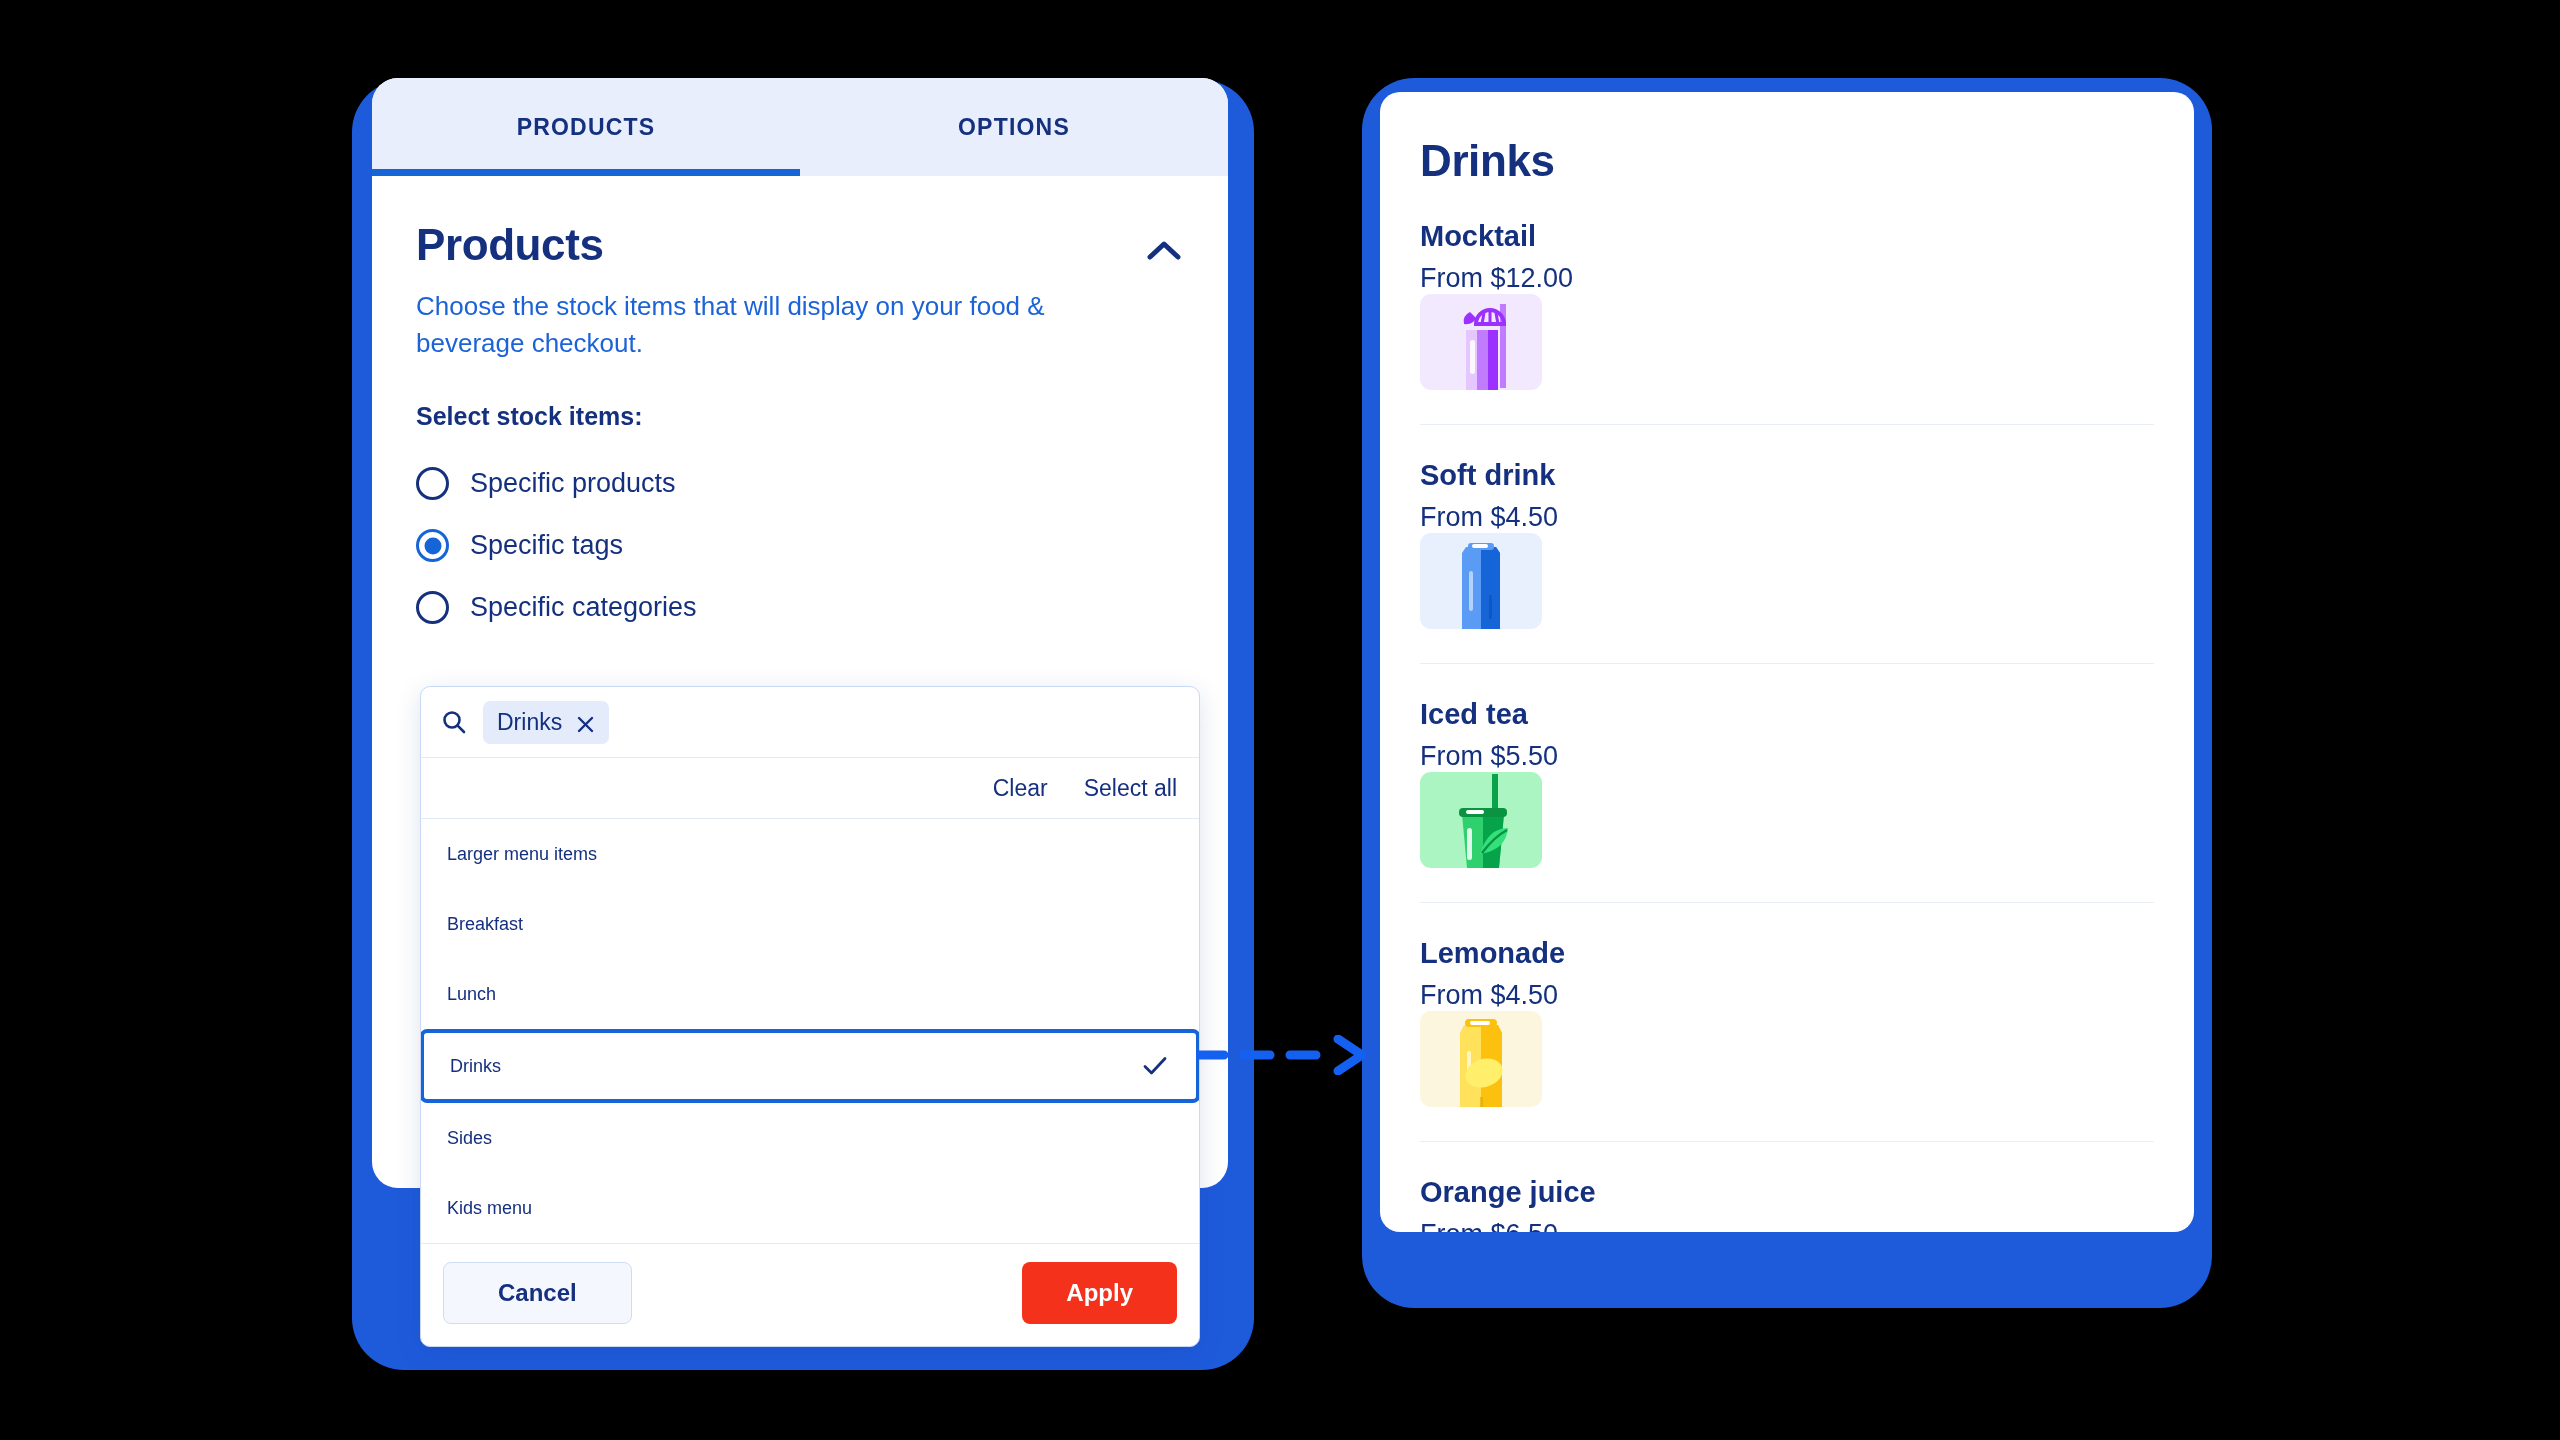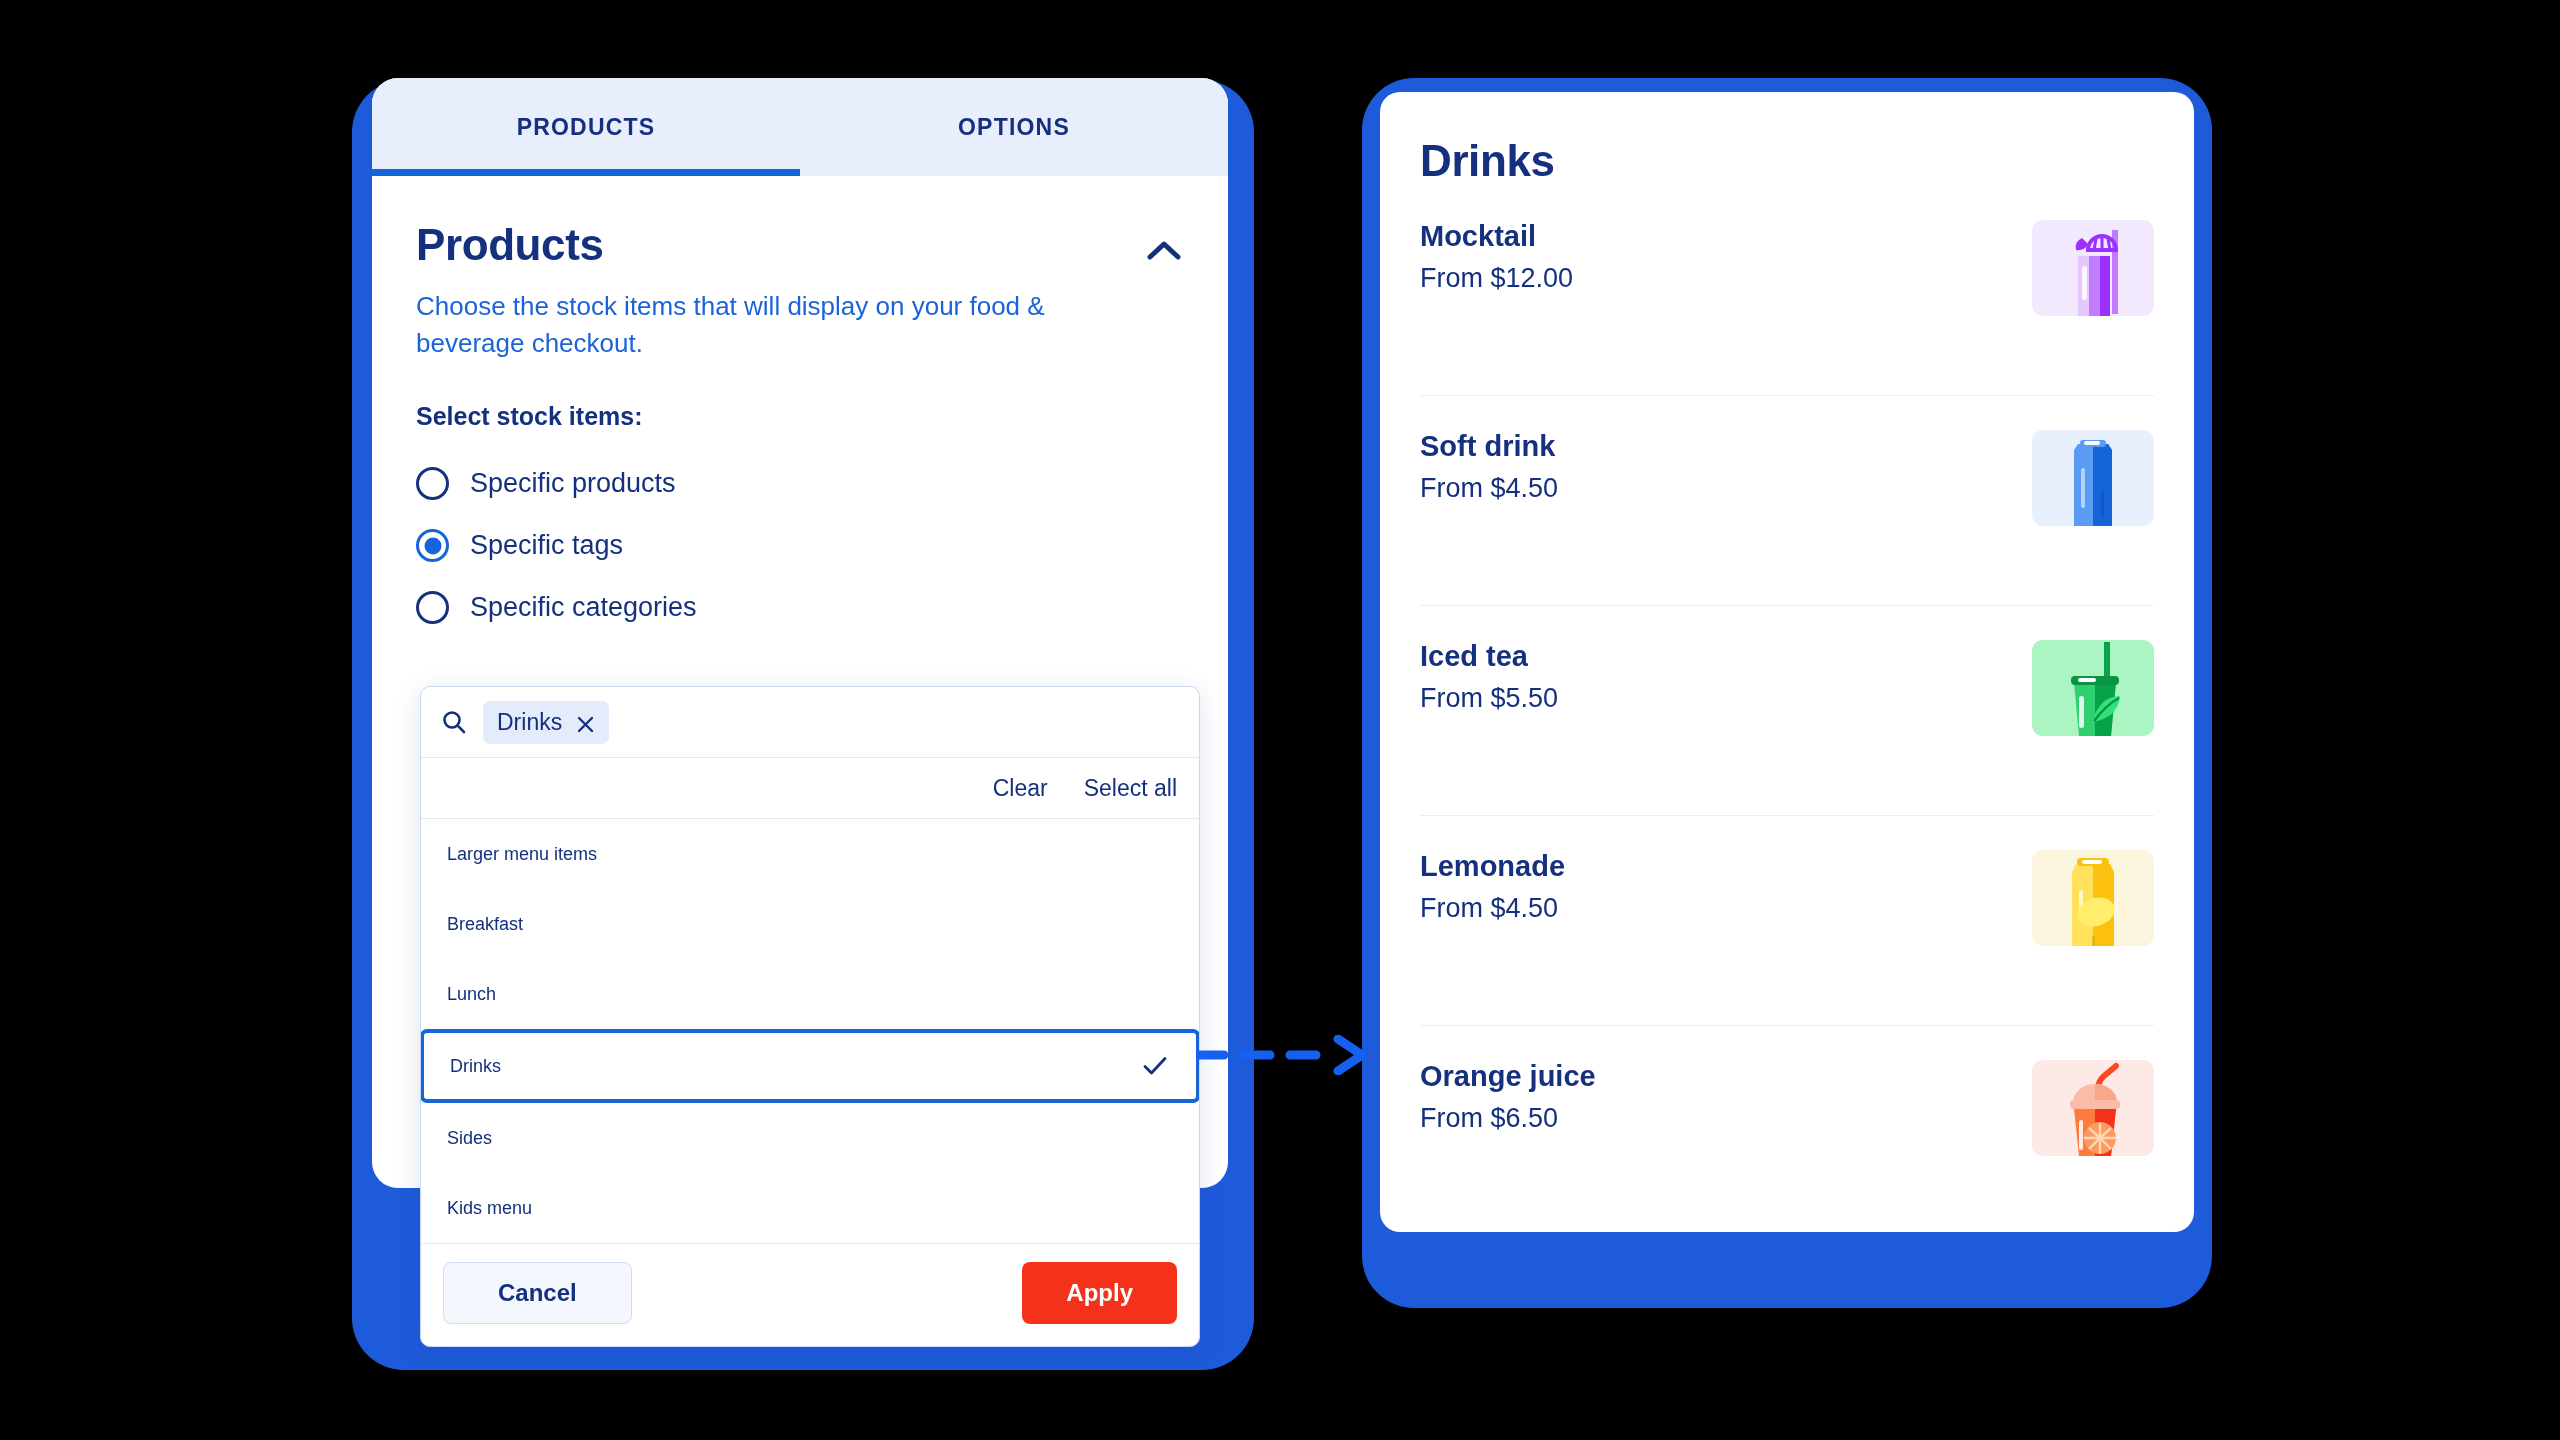--- a/index.html
+++ b/index.html
@@ -245,20 +245,21 @@
     color: #14307e;
     letter-spacing: -0.4px;
   }
   .product {
     display: flex;
     align-items: flex-start;
     justify-content: space-between;
     padding: 34px 0;
     border-bottom: 1px solid #e9edf4;
     min-height: 210px;
+    flex-direction: column;
   }
   .product:last-child { border-bottom: none; gap: 16px; }
   .p-name { font-size: 29px; font-weight: 700; color: #14307e; }
   .p-price { font-size: 27px; color: #14307e; margin-top: 10px; }
   .p-thumb {
     width: 122px; height: 96px;
     border-radius: 11px;
     flex: none;
     display: flex; align-items: flex-end; justify-content: center;
     overflow: hidden;

